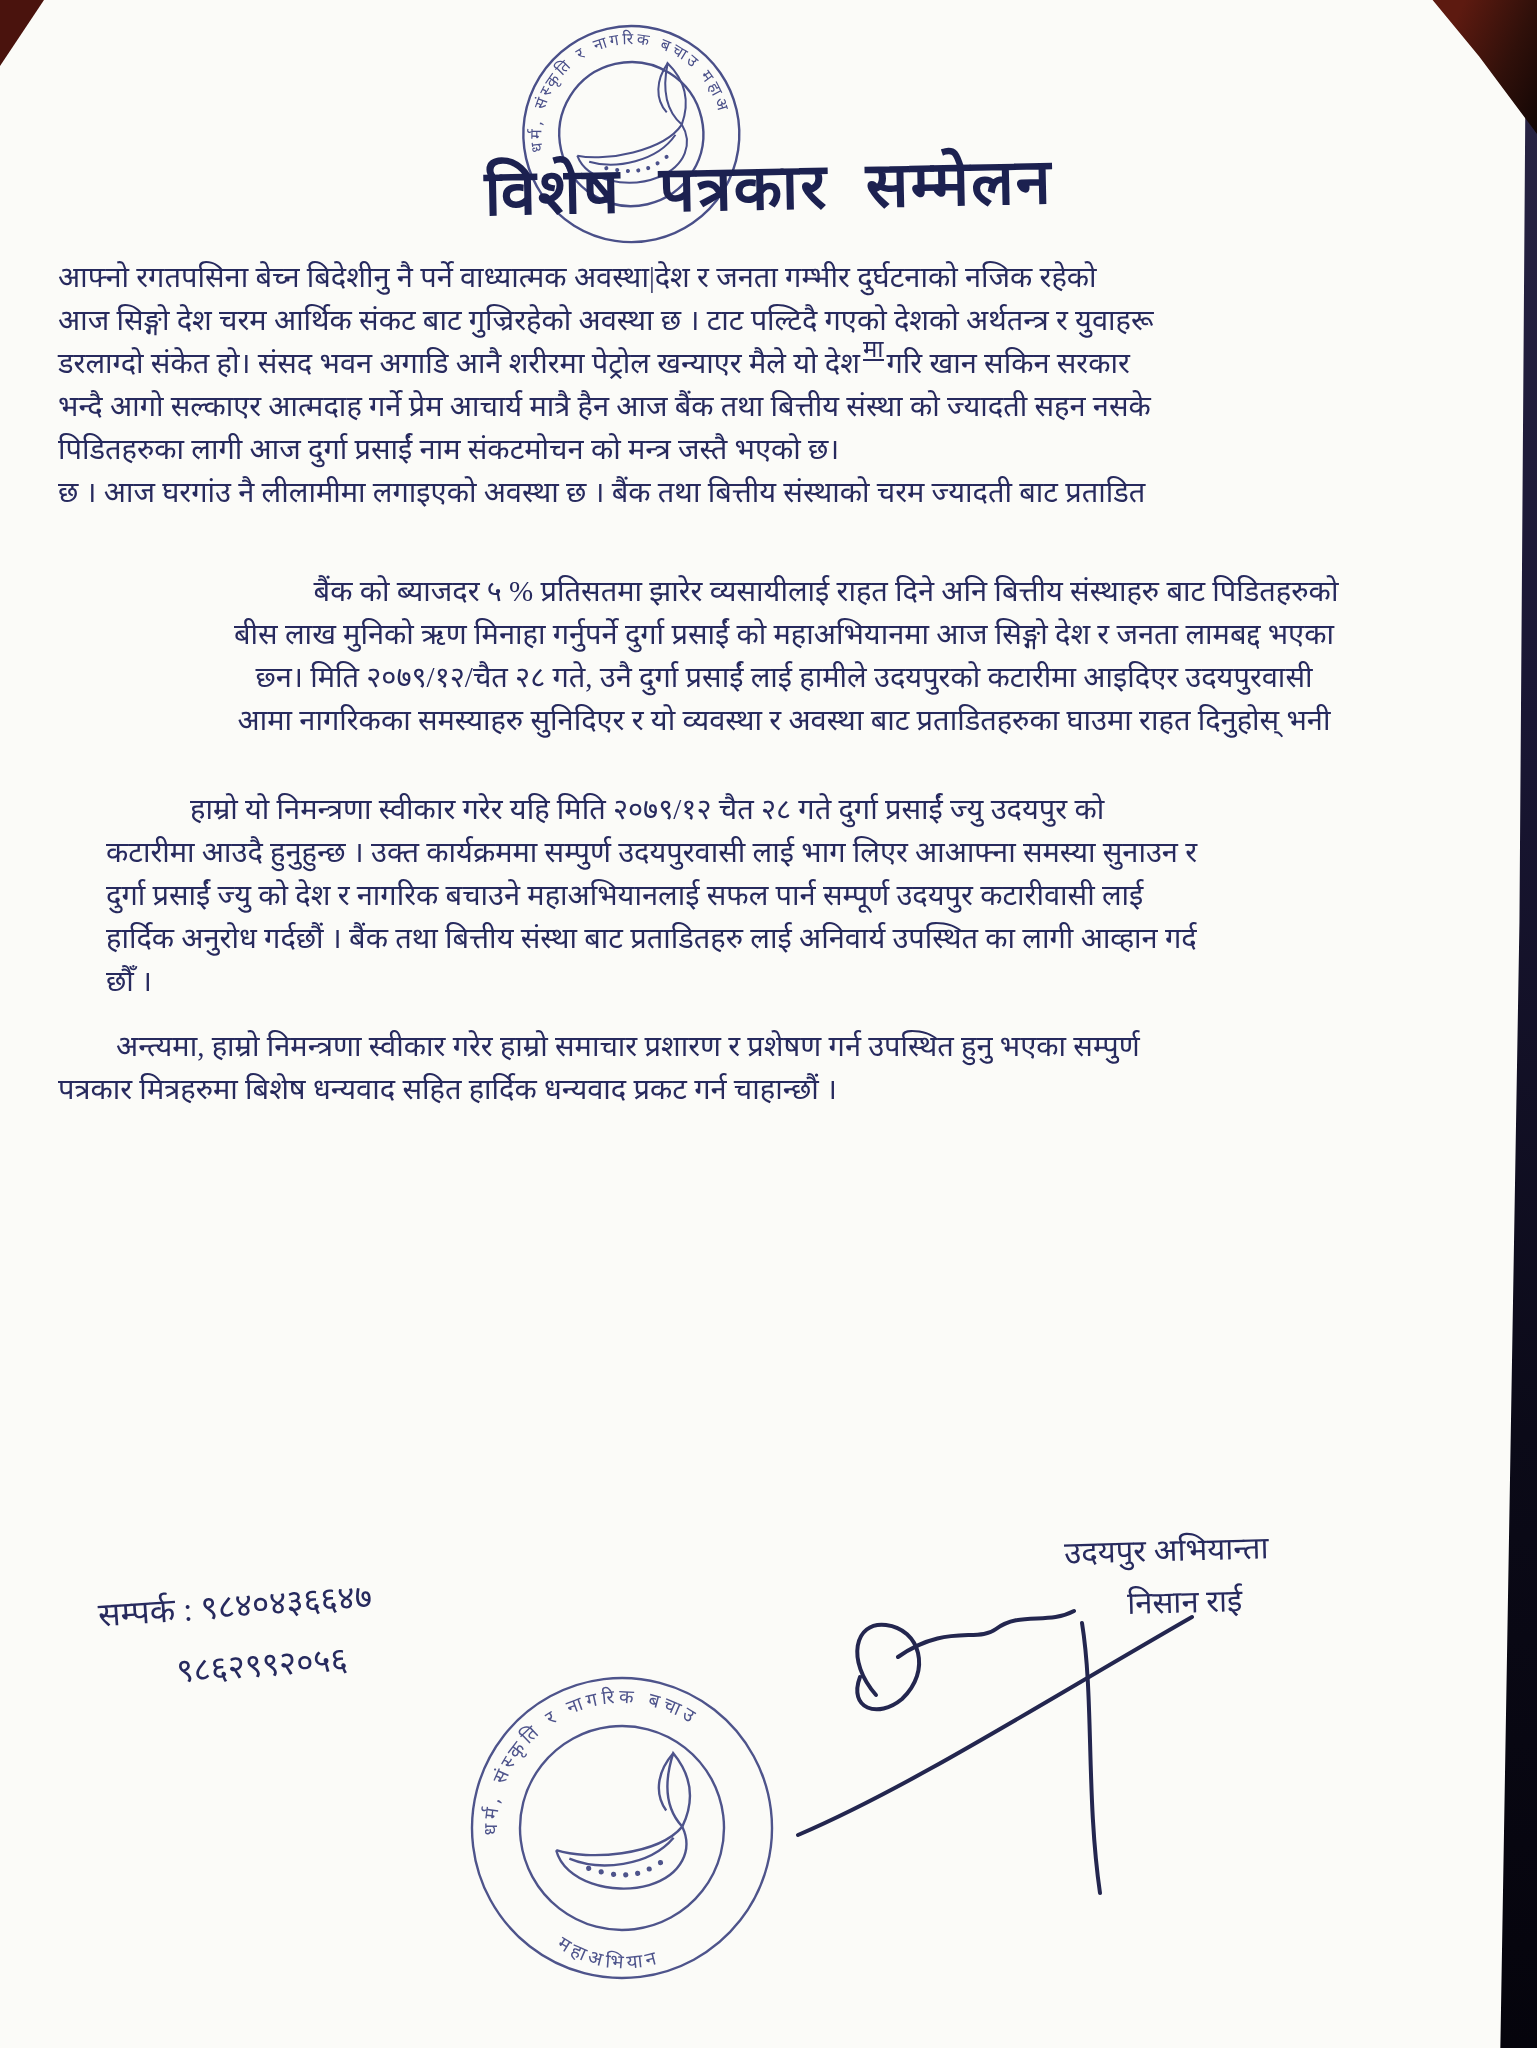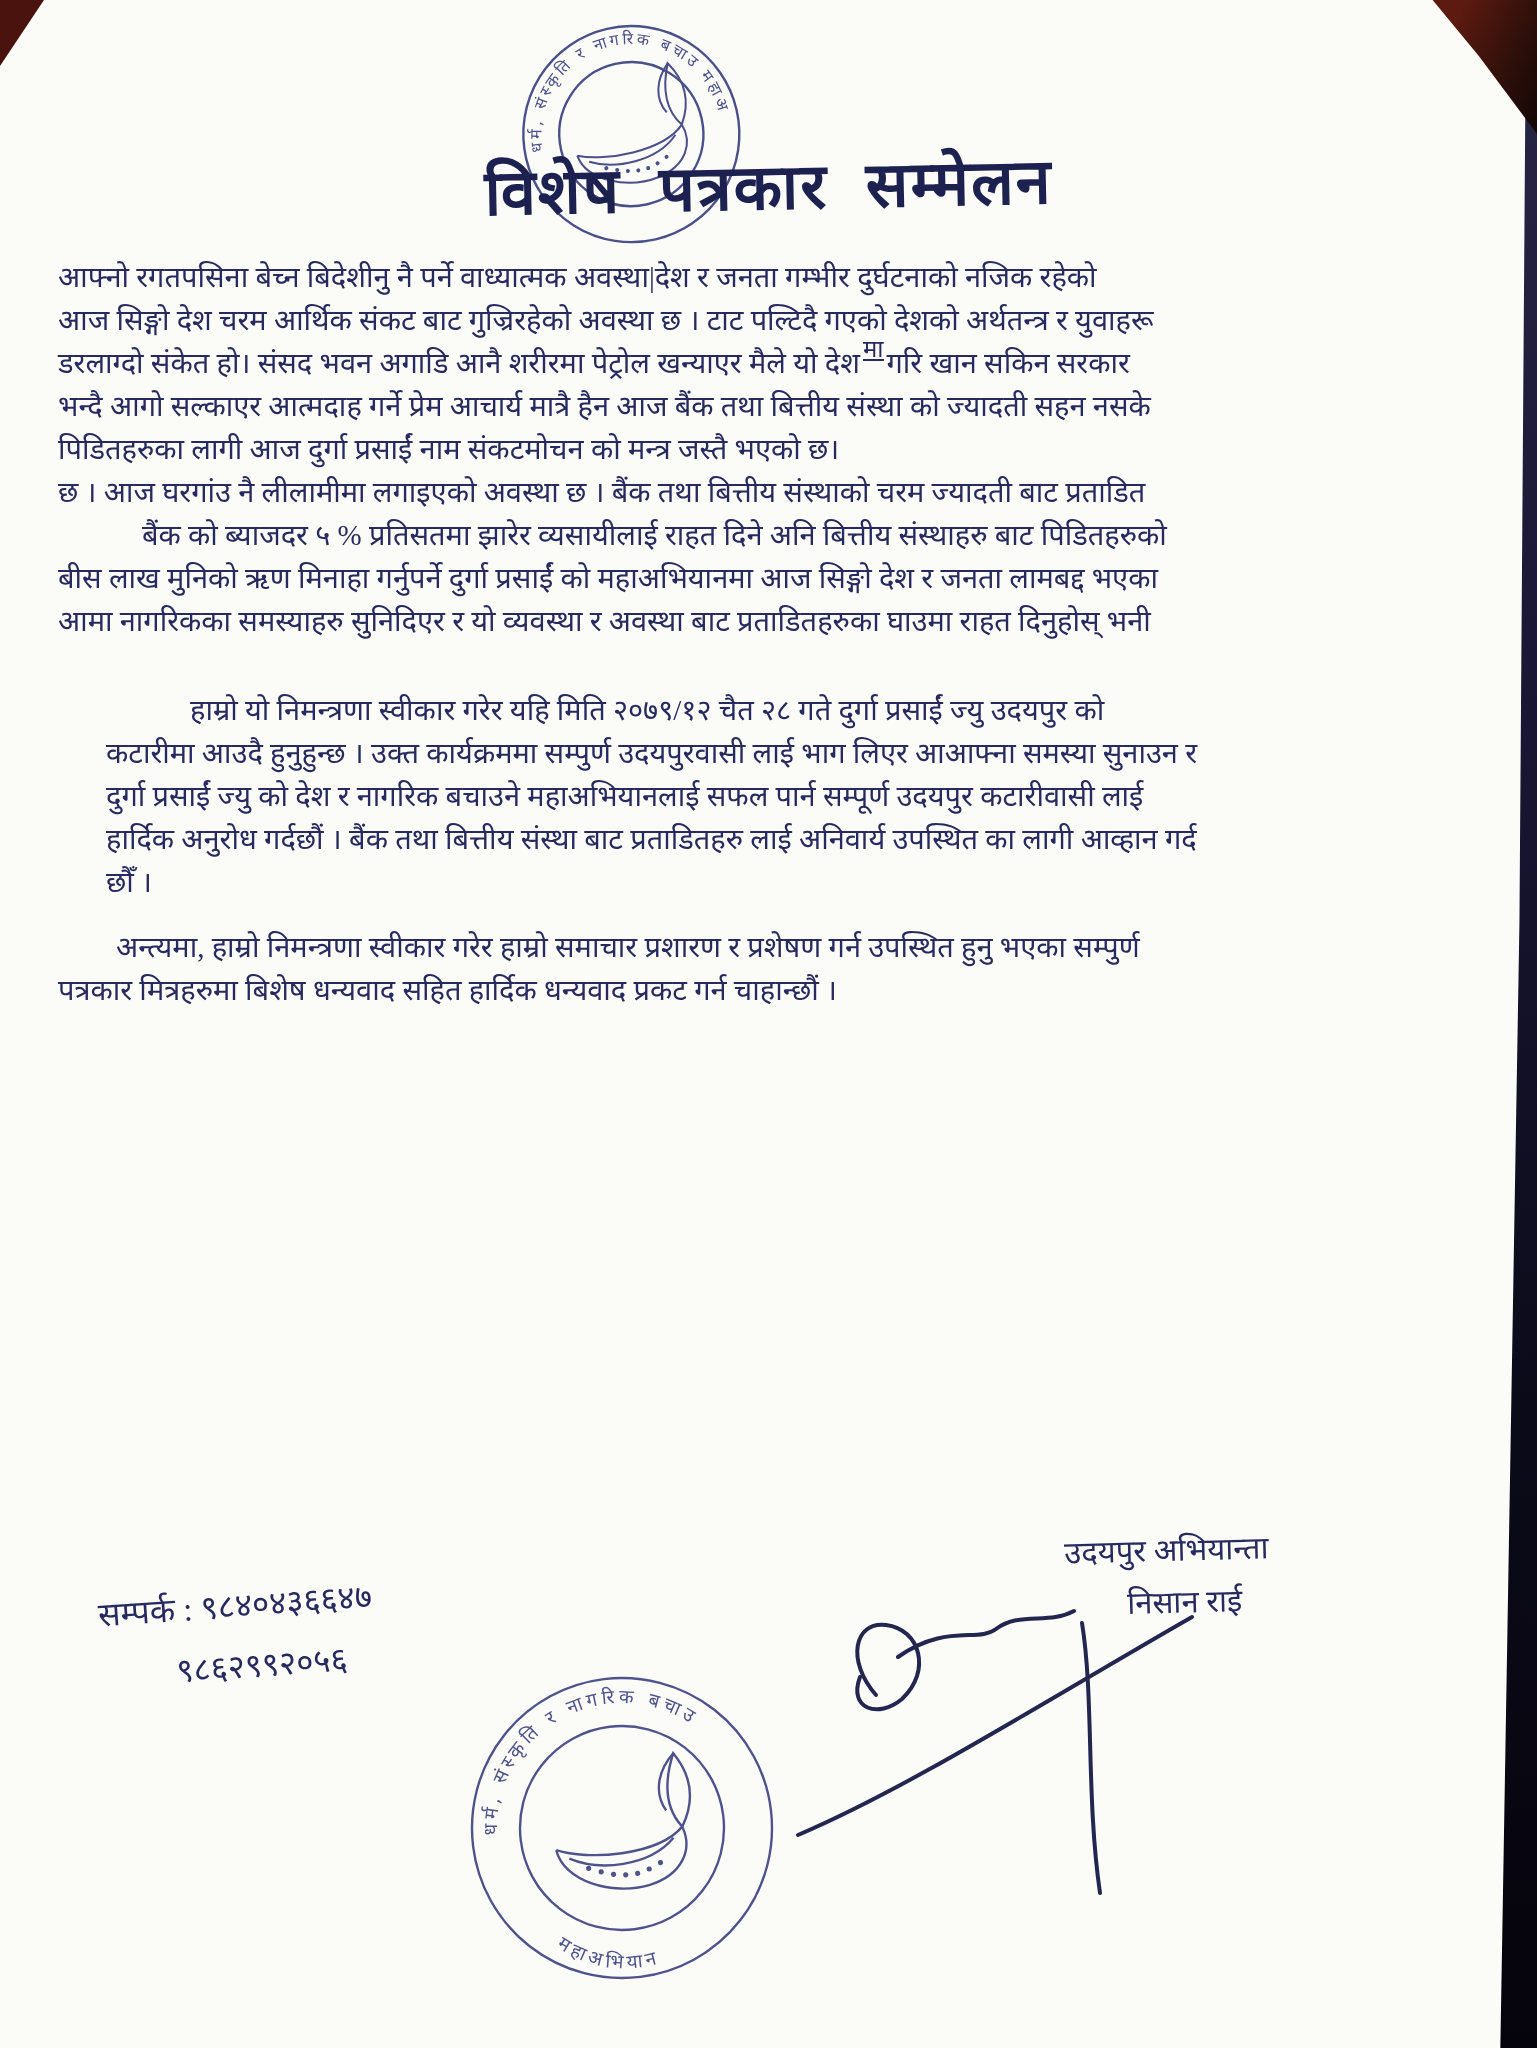--- a/index.html
+++ b/index.html
@@ -37,21 +37,21 @@
   .title{
     position:absolute;left:0;top:142px;width:1537px;margin:0;z-index:2;
     text-align:center;font-family:"DejaVu Sans", sans-serif;
     font-size:63px;font-weight:bold;color:#1c2150;
     letter-spacing:2px;word-spacing:14px;transform:rotate(-1.2deg);
   }
   
   .body-text{position:absolute;left:58px;top:256px;width:1452px;z-index:2;}
   .para{margin:0;}
   .line{font-size:29px;line-height:43px;white-space:nowrap;}
-  .para2{}
+  .para2{margin-top:56px;text-align:center;}
   .para3{margin-top:46px;margin-left:48px;}
   .para4{margin-top:22px;}
   .indent-lg{padding-left:84px;}
   .indent-md{padding-left:58px;}
   .insert{
     display:inline-block;position:relative;top:-16px;margin:0 3px;
     font-size:24px;border-bottom:2px solid #272a5e;line-height:20px;
   }
   
   .contact{
@@ -110,20 +110,21 @@
       <div class="line">आज सिङ्गो देश चरम आर्थिक संकट बाट गुज्रिरहेको अवस्था छ । टाट पल्टिदै गएको देशको अर्थतन्त्र र युवाहरू</div>
       <div class="line"><span>डरलाग्दो संकेत हो। संसद भवन अगाडि आनै शरीरमा पेट्रोल खन्याएर मैले यो देश</span><span class="insert">मा</span><span>गरि खान सकिन सरकार</span></div>
       <div class="line">भन्दै आगो सल्काएर आत्मदाह गर्ने प्रेम आचार्य मात्रै हैन आज बैंक तथा  बित्तीय संस्था को ज्यादती सहन नसके</div>
       <div class="line">पिडितहरुका लागी आज दुर्गा प्रसाईं  नाम संकटमोचन को मन्त्र जस्तै भएको छ।</div>
       <div class="line">छ । आज घरगांउ नै लीलामीमा लगाइएको अवस्था छ । बैंक तथा बित्तीय संस्थाको चरम ज्यादती बाट  प्रताडित</div>
     </div>
 
     <div class="para para2">
       <div class="line indent-lg">बैंक को ब्याजदर ५ % प्रतिसतमा झारेर व्यसायीलाई राहत दिने अनि बित्तीय संस्थाहरु बाट पिडितहरुको</div>
       <div class="line">बीस लाख मुनिको ऋण मिनाहा गर्नुपर्ने दुर्गा प्रसाईं को महाअभियानमा आज सिङ्गो देश र जनता लामबद्द भएका</div>
+      <div class="line">छ्न। मिति २०७९/१२/चैत २८ गते, उनै दुर्गा प्रसाईं लाई हामीले उदयपुरको कटारीमा आइदिएर उदयपुरवासी</div>
       <div class="line">आमा नागरिकका समस्याहरु सुनिदिएर र यो व्यवस्था र अवस्था बाट प्रताडितहरुका घाउमा राहत दिनुहोस् भनी</div>
     </div>
 
     <div class="para para3">
       <div class="line indent-lg">हाम्रो यो निमन्त्रणा स्वीकार गरेर यहि मिति २०७९/१२ चैत २८ गते दुर्गा प्रसाईं ज्यु उदयपुर को</div>
       <div class="line">कटारीमा आउदै हुनुहुन्छ । उक्त कार्यक्रममा सम्पुर्ण उदयपुरवासी लाई भाग लिएर आआफ्ना समस्या सुनाउन र</div>
       <div class="line">दुर्गा प्रसाईं ज्यु  को देश र नागरिक बचाउने महाअभियानलाई सफल पार्न सम्पूर्ण उदयपुर कटारीवासी लाई</div>
       <div class="line">हार्दिक अनुरोध गर्दछौं । बैंक तथा बित्तीय संस्था बाट प्रताडितहरु लाई अनिवार्य उपस्थित का लागी आव्हान गर्द</div>
       <div class="line">छौँ ।</div>
     </div>

